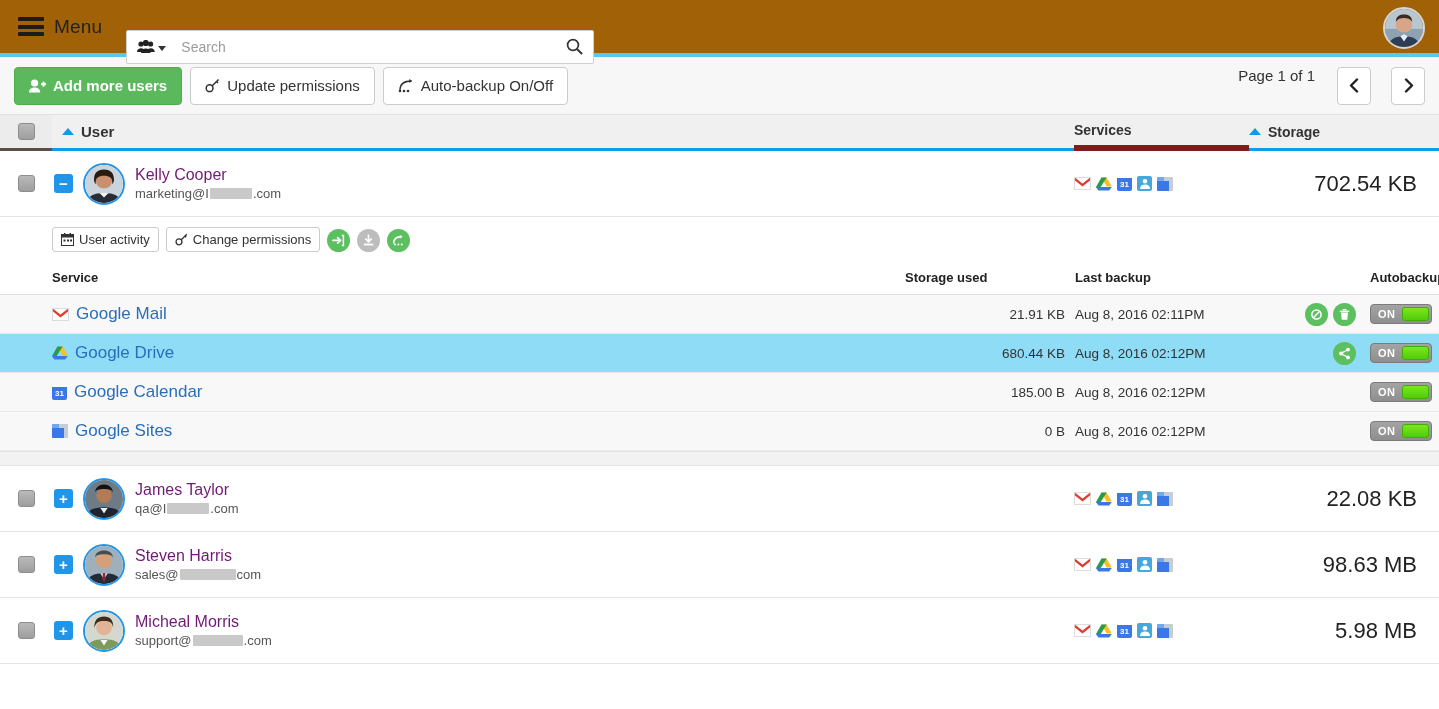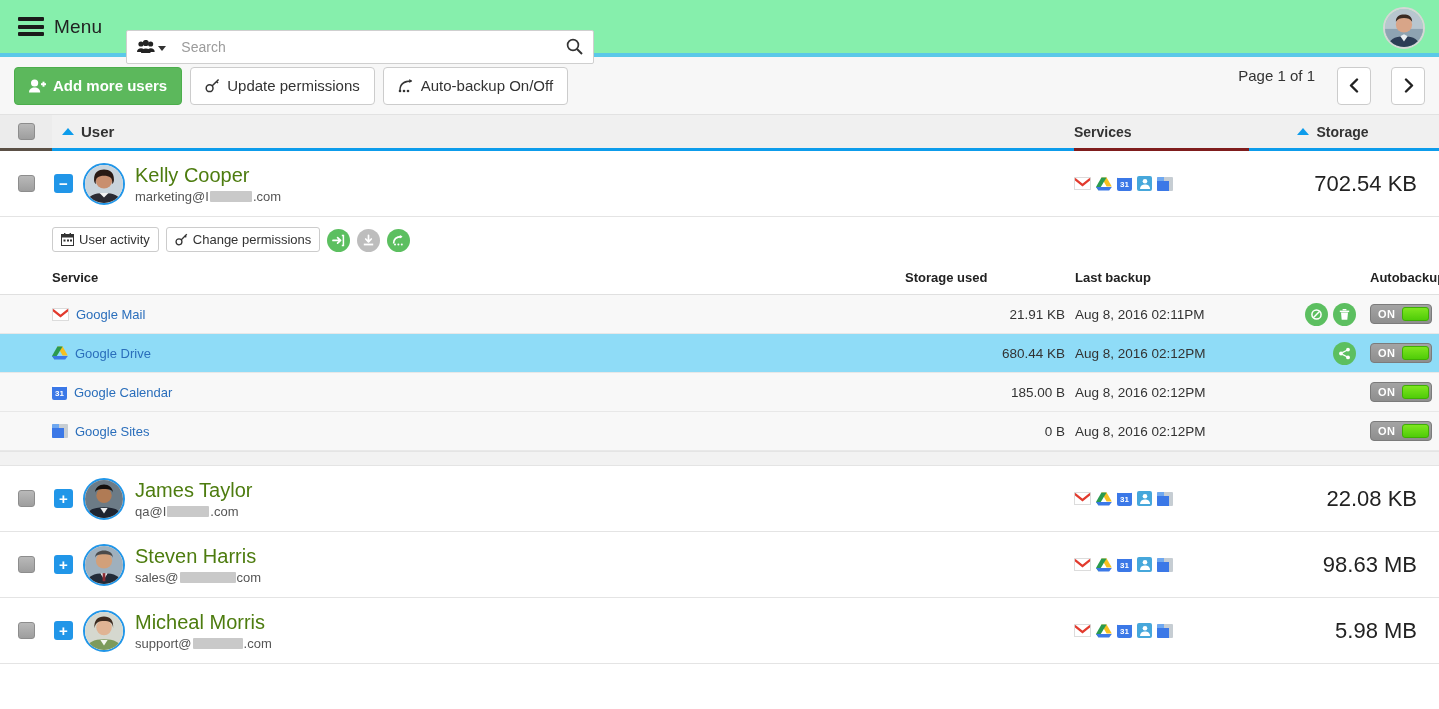--- a/index.html
+++ b/index.html
@@ -10,21 +10,21 @@
     overflow: hidden;
     background: #ffffff;
     font-family: "Liberation Sans", sans-serif;
     -webkit-font-smoothing: antialiased;
   }
 
   
   .topbar {
     position: relative;
     height: 57px;
-    background: #86efac;
+    background: #a16207;
     border-bottom: 4px solid #5bc8e8;
     display: flex;
     align-items: center;
     padding: 0 14px 0 12px;
   }
   .menu-btn {
     display: flex; align-items: center; gap: 10px;
     cursor: pointer; padding: 4px 6px;
   }
   .hamburger { width: 26px; height: 19px; display: flex; flex-direction: column; justify-content: space-between; }
@@ -97,25 +97,25 @@
     width: 52px; display: flex; align-items: center; justify-content: center;
     background: #ececec; border-bottom: 3px solid #5b5046;
   }
   .th-user {
     flex: 1; display: flex; align-items: center; gap: 7px;
     padding-left: 10px; border-bottom: 3px solid #0d9ceb;
     font-size: 15px; font-weight: bold; color: #333;
   }
   .th-services {
     width: 175px; display: flex; align-items: center;
-    border-bottom: 3px solid #7f1d1d;
+    border-bottom: 6px solid #7f1d1d;
     font-size: 14px; font-weight: bold; color: #333;
   }
   .th-storage {
-    width: 190px; display: flex; align-items: center; justify-content: center; gap: 7px;
+    width: 190px; display: flex; align-items: center; justify-content: flex-start; gap: 7px;
     padding-right: 22px; border-bottom: 3px solid #0d9ceb;
     font-size: 14px; font-weight: bold; color: #333;
   }
   .caret-up { display:inline-block; width:0;height:0;border-left:6px solid transparent;border-right:6px solid transparent;border-bottom:7px solid #0d9ceb;}
 
   .chk {
     width: 17px; height: 17px; border-radius: 3px;
     background: linear-gradient(#b9b9b9,#9e9e9e);
     border: 1px solid #8d8d8d; cursor: pointer;
   }
@@ -131,21 +131,21 @@
   .expander {
     width: 19px; height: 19px; border-radius: 3px;
     background: #2196e8; color: #fff; cursor: pointer;
     display: flex; align-items: center; justify-content: center;
     font-size: 15px; font-weight: bold; line-height: 1;
   }
   .avatar {
     width: 42px; height: 42px; border-radius: 50%;
     border: 2px solid #2196e8; overflow: hidden; flex: none;
   }
-  .uname { font-size: 20px; color: #4d7c0f; line-height: 1.1; }
+  .uname { font-size: 16px; color: #701a75; line-height: 1.1; }
   .umail { font-size: 13px; color: #555; margin-top: 3px; }
   .redact { display:inline-block; width:42px; height:11px; background:#c9c9c9; vertical-align:-1px; margin:0 1px; border-radius:1px;}
   .cell-services { width: 175px; display: flex; align-items: center; gap: 5px; }
   .cell-storage {
     width: 190px; text-align: right; padding-right: 22px;
     font-size: 22px; color: #222;
   }
 
   
   .expanded { background: #fff; border-bottom: 1px solid #e4e4e4; }
@@ -174,21 +174,21 @@
     padding: 0; height: 39px; border-bottom: 1px solid #e8e8e8;
     vertical-align: middle;
   }
   .c-name { width: 905px; padding-left: 52px !important; }
   .c-storage { width: 160px; text-align: right; }
   .c-backup { width: 190px; padding-left: 10px !important; }
   .c-actions { width: 105px; }
   .c-auto { width: auto; padding-left: 10px !important; }
   .svc-table tr.alt td { background: #f8f8f8; }
   .svc-table tr.sel td { background: #8fdcf7; }
-  .svc-link { color: #2a6ebb; font-size: 13px; text-decoration: none; cursor: pointer; }
+  .svc-link { color: #2a6ebb; font-size: 17px; text-decoration: none; cursor: pointer; }
   .svc-cell-inner { display: flex; align-items: center; gap: 7px; }
   .actions-inner { display: flex; align-items: center; gap: 5px; justify-content: flex-end; padding-right: 4px; }
 
   .toggle {
     width: 62px; height: 20px; border-radius: 4px;
     background: linear-gradient(#a4a4a4,#8e8e8e);
     border: 1px solid #7b7b7b;
     display: inline-flex; align-items: center; cursor: pointer;
     padding: 2px; gap: 2px;
   }

